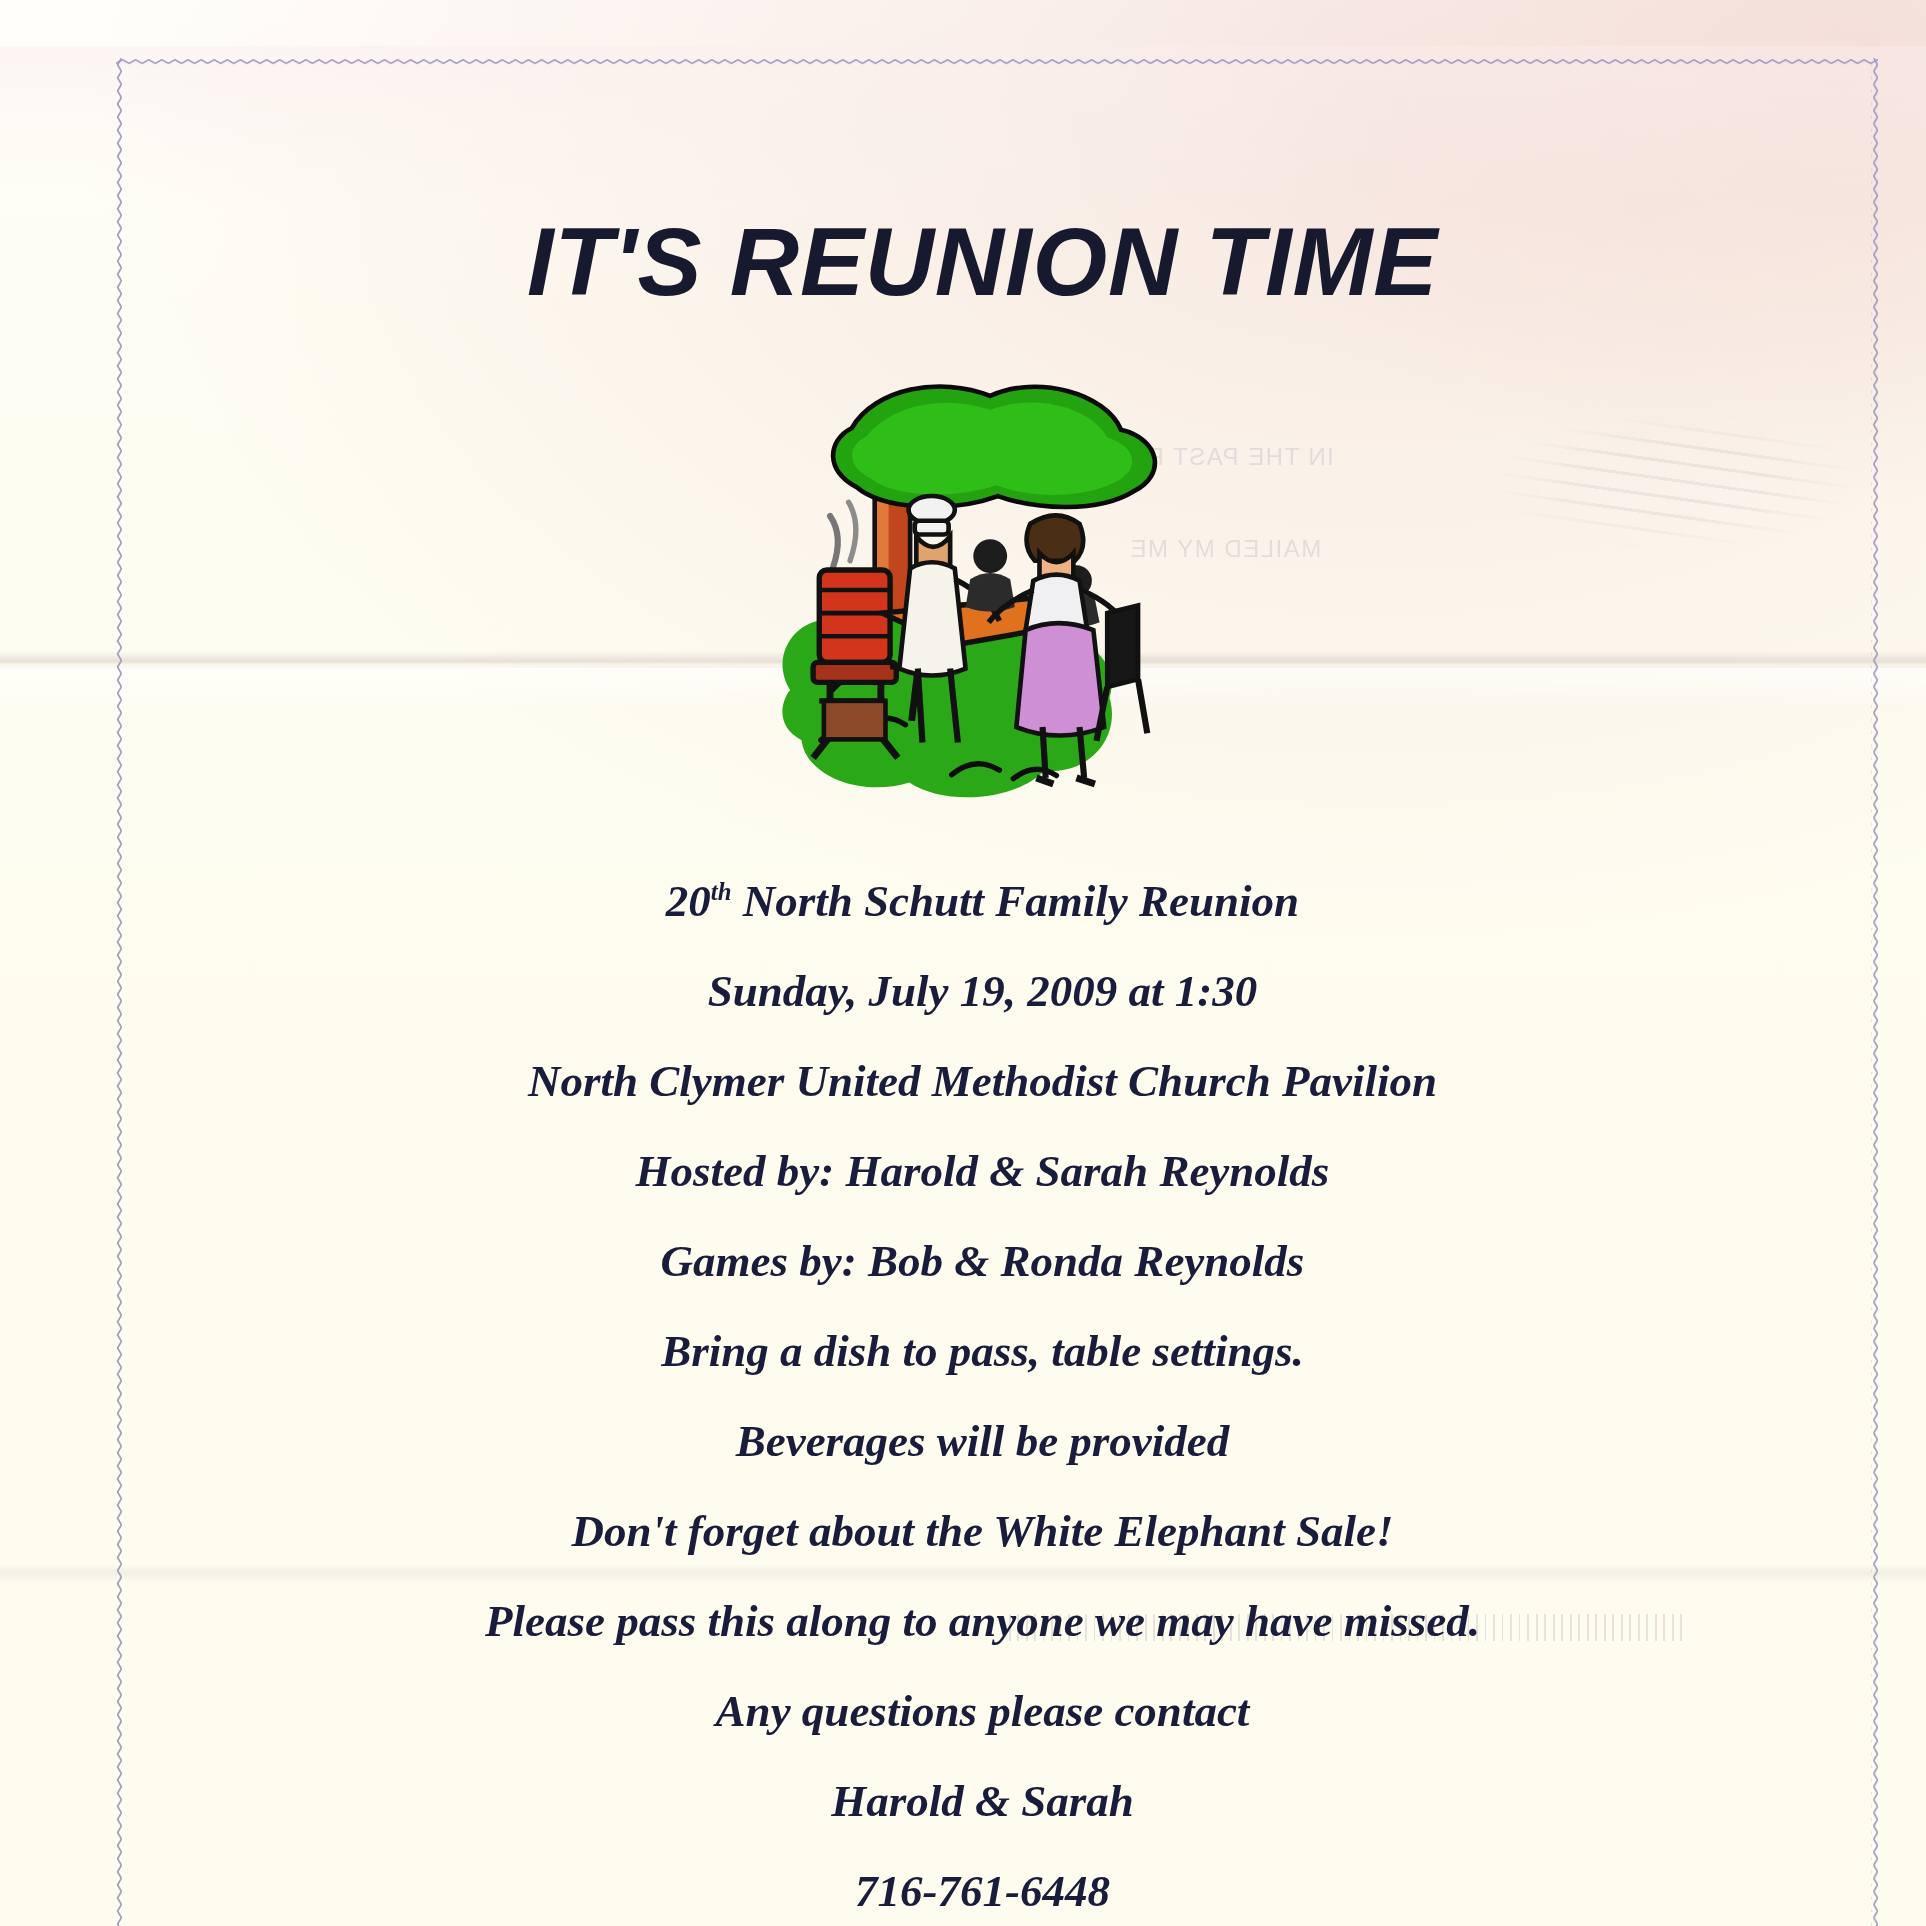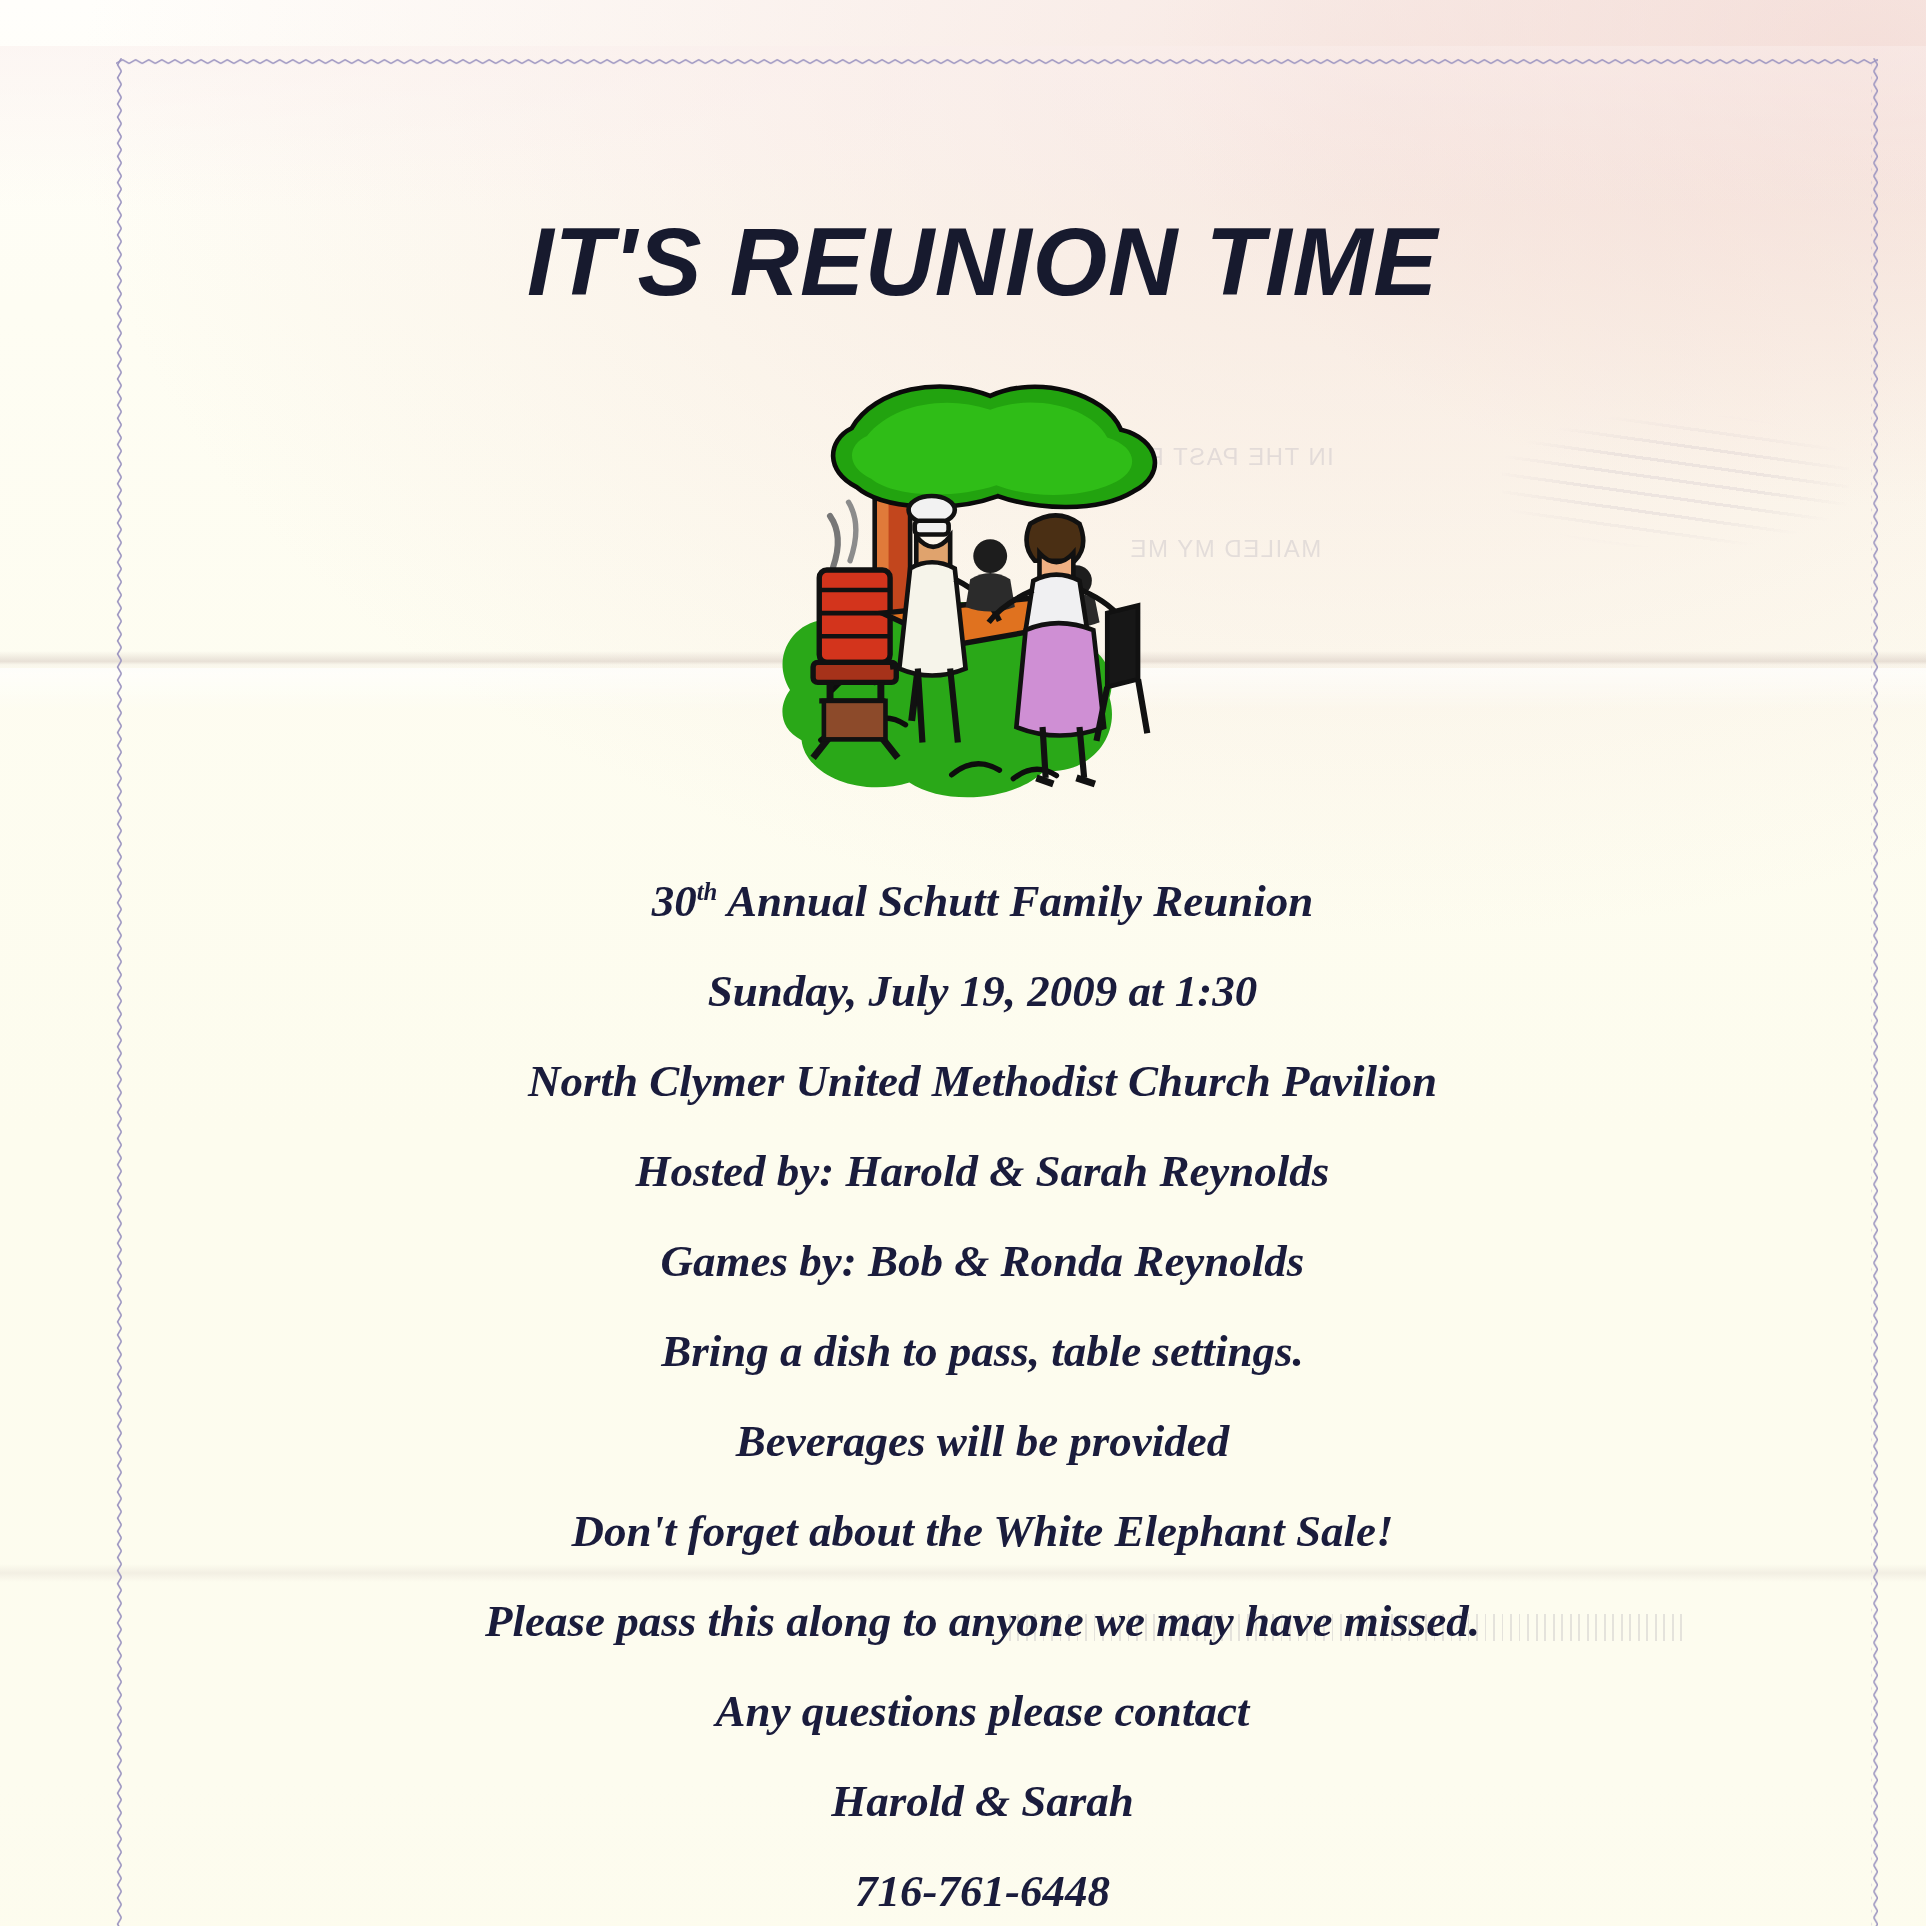--- a/index.html
+++ b/index.html
@@ -224,21 +224,21 @@
       <path d="M360 544 l22 8 M412 544 l24 8" stroke="#111" stroke-width="9"></path>
 
       <path d="M452 330 l40 -10 l0 96 l-40 10 Z" fill="#171717" stroke="#111" stroke-width="6"></path>
       <path d="M452 426 l-14 70 M492 416 l12 70" stroke="#111" stroke-width="8"></path>
     </svg>
   </div>
 
   <div class="lines">
 
     <p class="line">
-      <span>30</span><sup>th</sup><span> Annual Schutt Family Reunion</span>
+      <span>20</span><sup>th</sup><span> North Schutt Family Reunion</span>
     </p>
 
     <p class="line">Sunday, July 19, 2009 at 1:30</p>
     <p class="line">North Clymer United Methodist Church Pavilion</p>
     <p class="line">Hosted by:  Harold &amp; Sarah Reynolds</p>
     <p class="line">Games by:  Bob &amp; Ronda Reynolds</p>
     <p class="line">Bring a dish to pass, table settings.</p>
     <p class="line">Beverages will be provided</p>
     <p class="line">Don't forget about the White Elephant Sale!</p>
     <p class="line">Please pass this along to anyone we may have missed.</p>

